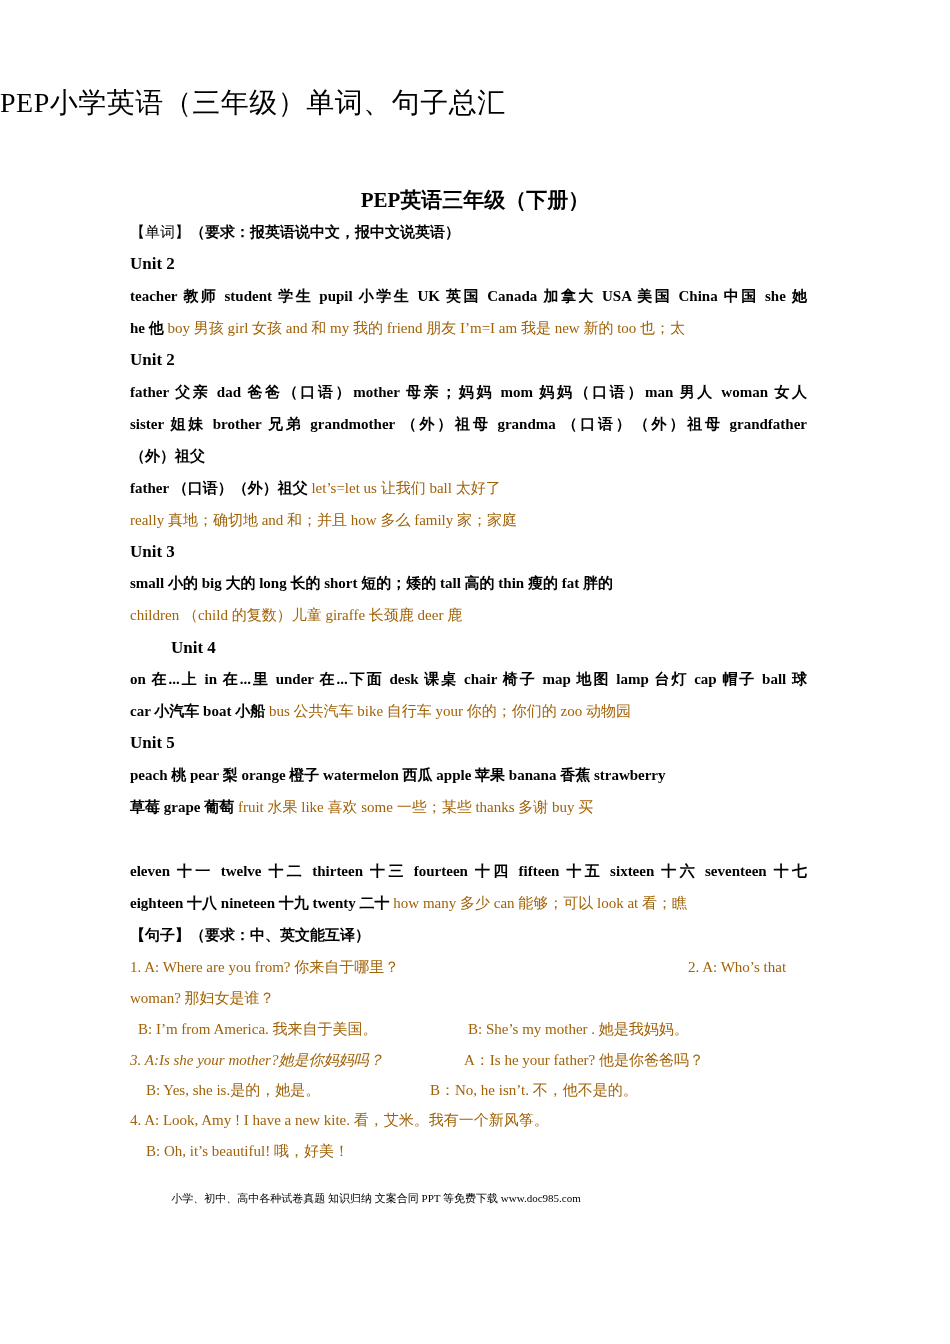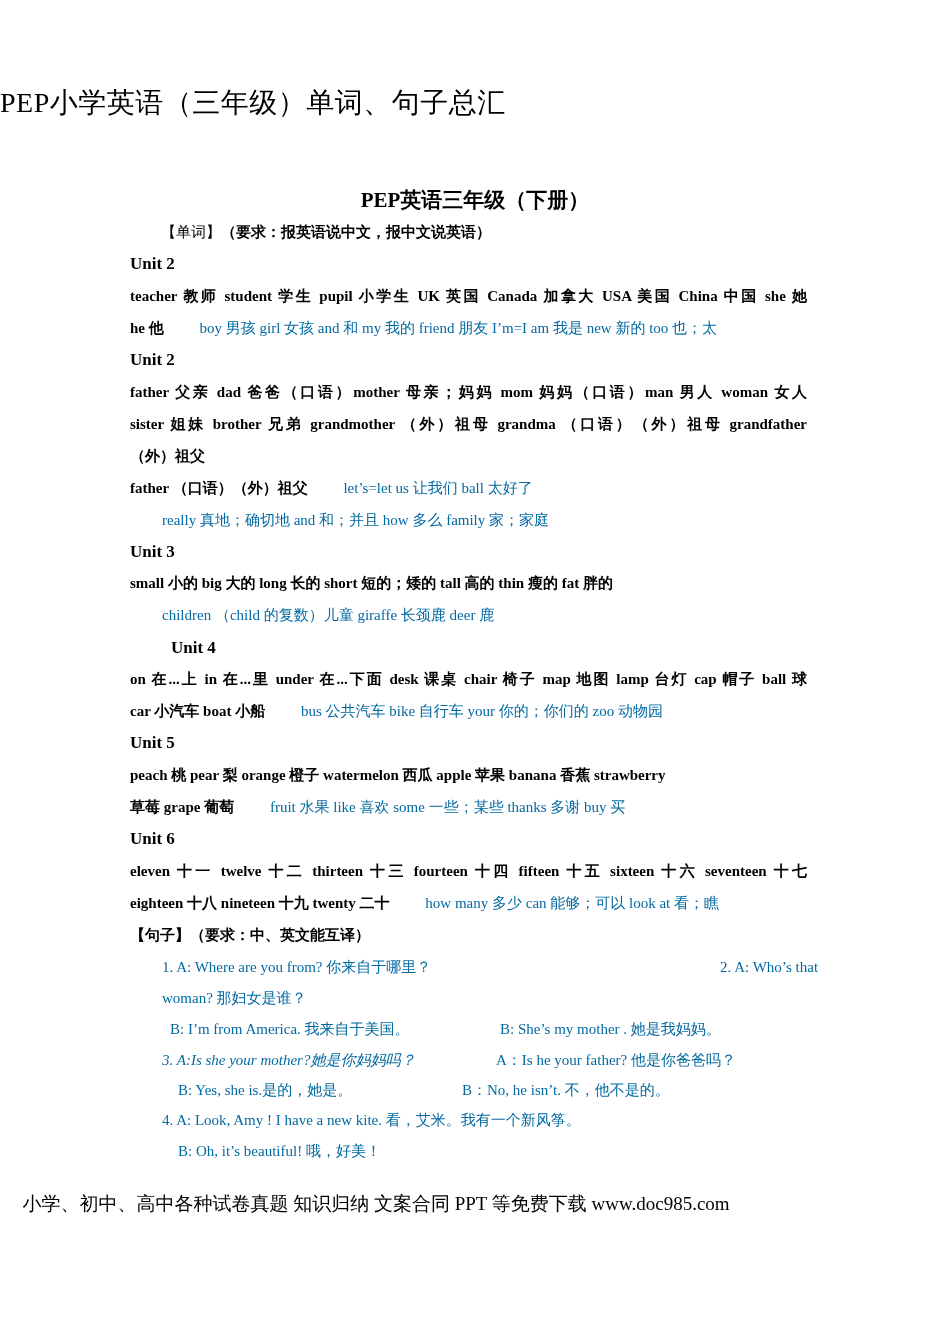--- a/index.html
+++ b/index.html
@@ -4,34 +4,34 @@
   <style>
     html, body { margin: 0; padding: 0; background: #ffffff; }
     body { width: 950px; height: 1344px; position: relative; overflow: hidden; color: #000; font-family: "Liberation Serif", "DejaVu Serif", serif; }
     .page { position: absolute; left: 0; top: 0; width: 950px; height: 1344px; }
     .title { position: absolute; left: 0; width: 950px; top: 84px; font-size: 28px; letter-spacing: 0.5px; font-family: "Liberation Serif", serif; }
     .subtitle { position: absolute; left: 0; width: 950px; top: 186px; text-align: center; font-size: 21px; font-weight: bold; }
     .line { position: absolute; left: 130px; width: 677px; font-size: 15px; white-space: nowrap; line-height: 20px; }
     .b { font-weight: bold; }
     .n { font-weight: normal; }
     .unit { font-size: 17px; font-weight: bold; }
-    .gray { color: #0369a1; padding-left: 32px; }
+    .gray { color: #a16207; }
     .just { text-align: justify; text-align-last: justify; }
-    .footer { position: absolute; left: 0; width: 752px; top: 1191px; text-align: center; font-size: 19px; }
+    .footer { position: absolute; left: 0; width: 752px; top: 1191px; text-align: center; font-size: 11px; }
   </style>
 </head>
 <body>
 
 <div class="page">
 
   <div class="title">PEP小学英语（三年级）单词、句子总汇</div>
 
   <div class="subtitle">PEP英语三年级（下册）</div>
 
-  <div class="line" style="top:222px;margin-left:31px;">
+  <div class="line" style="top:222px;">
     <span class="n">【单词】</span><span class="b">（要求：报英语说中文，报中文说英语）</span>
   </div>
 
   <div class="line unit" style="top:254px;">Unit 2</div>
   <div class="line just" style="top:286px;">
     <span class="b">teacher 教师 student 学生 pupil 小学生 UK 英国 Canada 加拿大 USA 美国 China 中国 she 她</span>
   </div>
   <div class="line" style="top:318px;">
     <span class="b">he 他</span><span class="n gray"> boy 男孩 girl 女孩 and 和 my 我的 friend 朋友 I’m=I am 我是 new 新的 too 也；太</span>
   </div>
@@ -70,21 +70,20 @@
   </div>
 
   <div class="line unit" style="top:733px;">Unit 5</div>
   <div class="line" style="top:765px;">
     <span class="b">peach 桃 pear 梨 orange 橙子 watermelon 西瓜  apple 苹果 banana 香蕉 strawberry</span>
   </div>
   <div class="line" style="top:797px;">
     <span class="b">草莓 grape 葡萄</span><span class="n gray">  fruit 水果 like 喜欢 some 一些；某些 thanks 多谢 buy 买</span>
   </div>
 
-  <div class="line unit" style="top:829px;">Unit 6</div>
   <div class="line just" style="top:861px;">
     <span class="b">eleven 十一 twelve 十二 thirteen 十三 fourteen 十四 fifteen 十五 sixteen 十六 seventeen 十七</span>
   </div>
   <div class="line" style="top:893px;">
     <span class="b">eighteen 十八 nineteen 十九 twenty 二十</span><span class="n gray"> how many 多少 can 能够；可以 look at 看；瞧</span>
   </div>
 
   <div class="line b" style="top:925px;">
     <span>【句子】</span><span>（要求：中、英文能互译）</span>
   </div>

